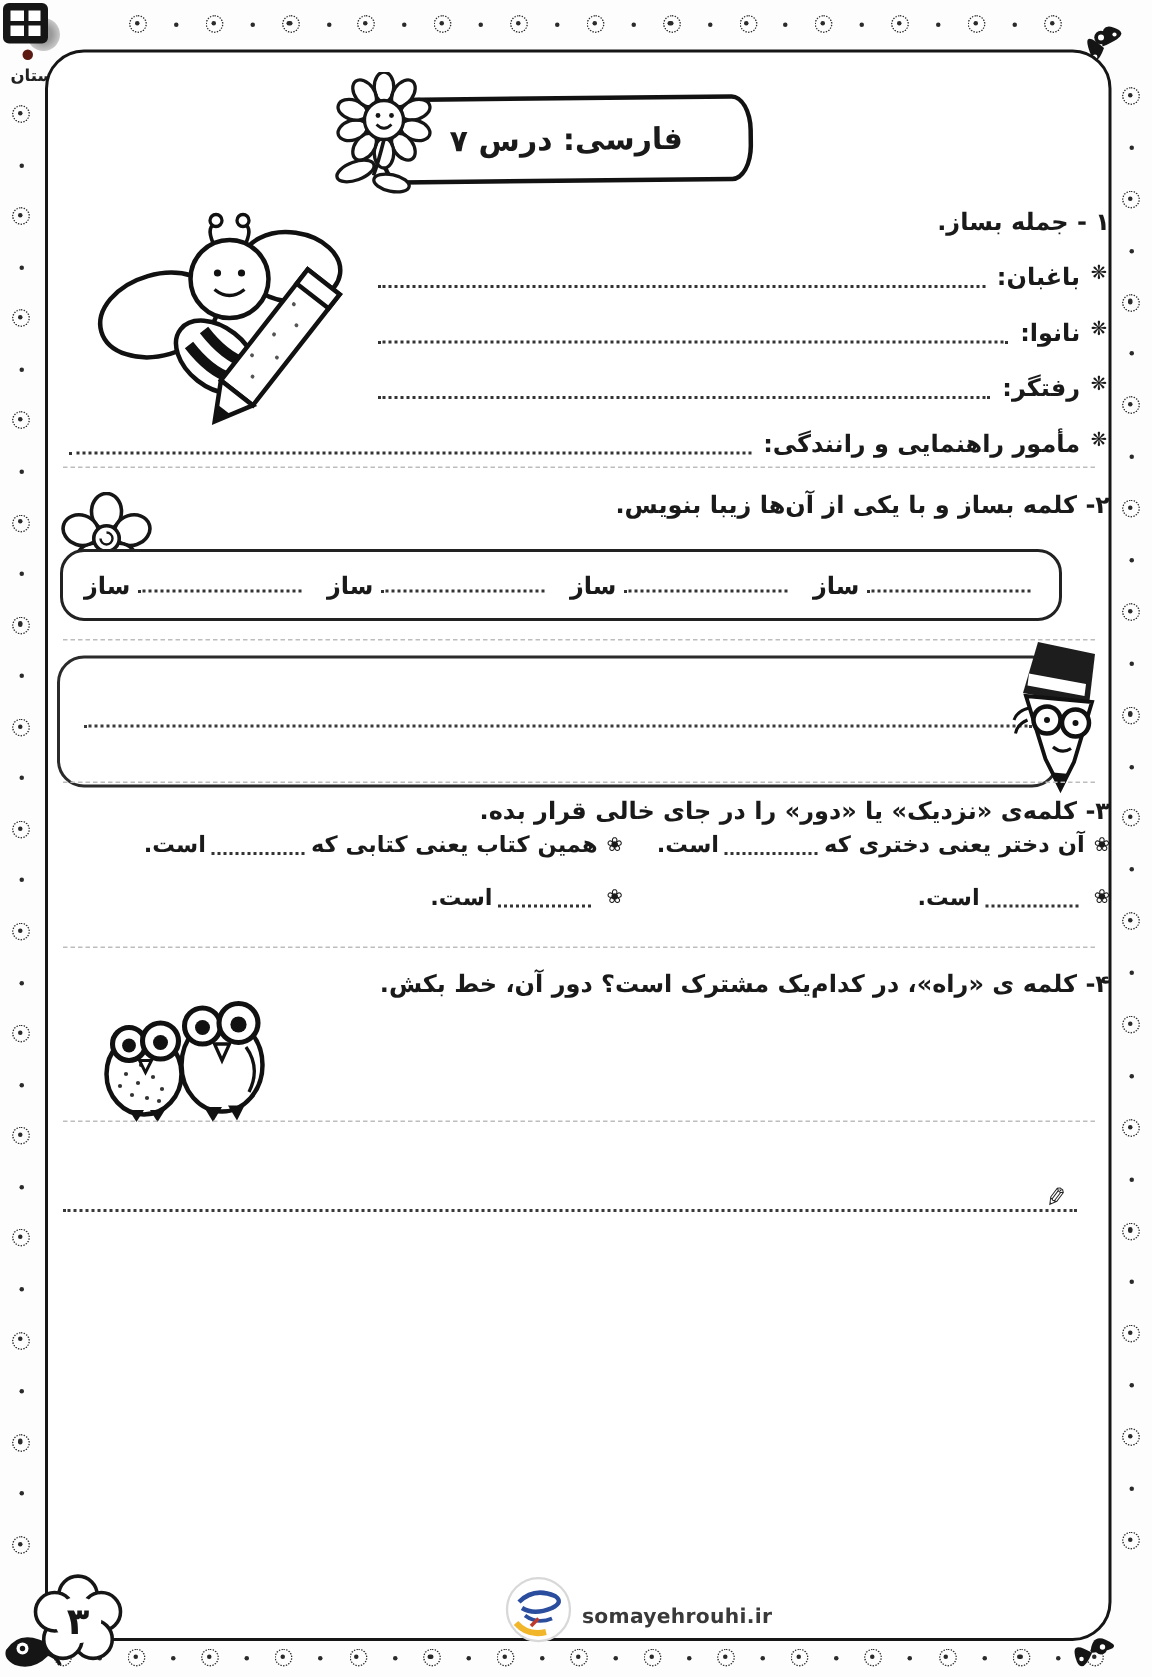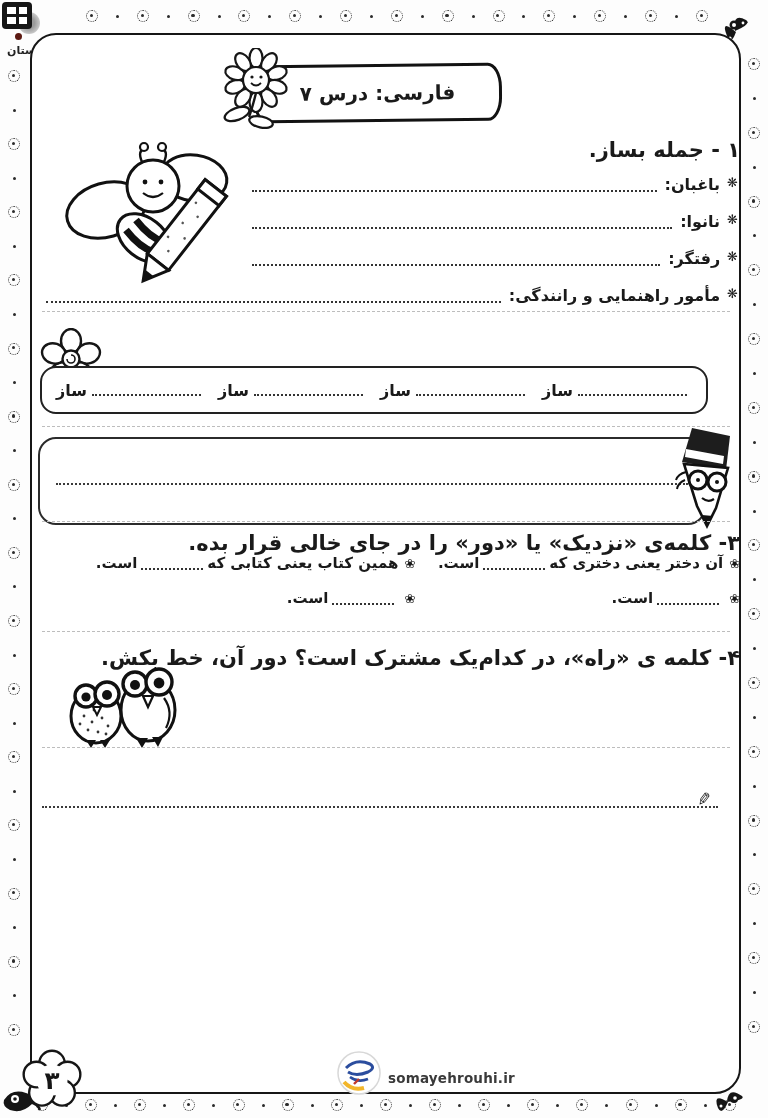--- a/index.html
+++ b/index.html
@@ -13,30 +13,30 @@
   .bstrip.h{flex-direction:row;}
   .bstrip.v{flex-direction:column;}
   .bm{width:10px;height:10px;border:1.6px dotted #2b2b2b;border-radius:50%;position:relative;flex:none;}
   .bm::after{content:"";position:absolute;left:2.8px;top:2.8px;width:3.2px;height:3.2px;background:#2b2b2b;border-radius:50%;}
   .bsep{width:3px;height:3px;background:#2b2b2b;border-radius:50%;flex:none;}
   
   .banner{position:absolute;left:253px;top:64px;width:243px;height:52px;background:#fff;
           border:3px solid #121212;border-radius:14px/24px;display:flex;align-items:center;justify-content:center;
           font-size:20px;font-weight:bold;direction:rtl;transform:rotate(-.6deg);}
   
-  .qh{position:absolute;right:28px;direction:rtl;font-weight:bold;font-size:21px;white-space:nowrap;}
+  .qh{position:absolute;right:28px;direction:rtl;font-weight:bold;font-size:16px;white-space:nowrap;}
   .q1row{position:absolute;right:30px;display:flex;direction:rtl;align-items:flex-end;font-weight:bold;font-size:16px;height:24px;}
   .q1star{font-size:13px;margin-left:7px;align-self:center;line-height:1;}
   .q1label{white-space:nowrap;}
   .dotfill{flex:1;border-bottom:2.2px dotted #333;height:13px;margin-right:8px;margin-bottom:2px;}
   .dsh{position:absolute;left:42px;width:688px;border-top:1.5px dashed #bdbdbd;height:0;}
   
   .q2box{position:absolute;left:40px;top:366px;width:668px;height:48px;border:2.2px solid #222;border-radius:16px;
          display:flex;direction:rtl;align-items:center;padding:0 14px;gap:12px;box-sizing:border-box;background:#fff;}
-  .q2cell{flex:1;display:flex;direction:rtl;align-items:center;font-weight:bold;font-size:16px;}
+  .q2cell{flex:1;display:flex;direction:rtl;align-items:flex-start;font-weight:bold;font-size:16px;}
   .q2dots{flex:1;border-bottom:2px dotted #333;height:12px;margin:0 5px 3px 5px;}
   
   .wbox{position:absolute;left:38px;top:437px;width:664px;height:84px;border:2.4px solid #2b2b2b;border-radius:18px;background:#fff;}
   .wline{position:absolute;left:16px;right:16px;top:44px;border-top:2.6px dotted #3a3a3a;height:0;}
   
   .q3grid{position:absolute;right:28px;left:34px;top:554px;direction:rtl;display:grid;
           grid-template-columns:46% 54%;row-gap:17px;font-weight:bold;font-size:15px;}
   .q3item{display:flex;direction:rtl;align-items:flex-end;white-space:nowrap;}
   .fbullet{font-size:13px;margin-left:6px;align-self:center;line-height:1;}
   .blank{display:inline-block;width:62px;border-bottom:2px dotted #333;height:11px;margin:0 4px 2px 4px;}
@@ -298,20 +298,21 @@
     <span class="dotfill"></span>
   </div>
   <div class="q1row" style="top:281px;left:46px;">
     <span class="q1star">❋</span>
     <span class="q1label">مأمور راهنمایی و رانندگی:</span>
     <span class="dotfill"></span>
   </div>
 
   <div class="dsh" style="top:311px;"></div>
 
+  <div class="qh" style="top:327px;">۲- کلمه بساز و با یکی از آن‌ها زیبا بنویس.</div>
   <svg class="abs" style="left:40px;top:328px;" width="62" height="62" viewBox="0 0 62 62">
     <g fill="#fff" stroke="#161616" stroke-width="2.4">
       <ellipse cx="31" cy="13" rx="10" ry="12" transform="rotate(0 31 31)"></ellipse>
       <ellipse cx="31" cy="13" rx="10" ry="12" transform="rotate(72 31 31)"></ellipse>
       <ellipse cx="31" cy="13" rx="10" ry="12" transform="rotate(144 31 31)"></ellipse>
       <ellipse cx="31" cy="13" rx="10" ry="12" transform="rotate(216 31 31)"></ellipse>
       <ellipse cx="31" cy="13" rx="10" ry="12" transform="rotate(288 31 31)"></ellipse>
       <circle cx="31" cy="31" r="8.5"></circle>
     </g>
     <path d="M31 27 a4 4 0 1 1 -4 4" stroke="#161616" stroke-width="1.6" fill="none"></path>

